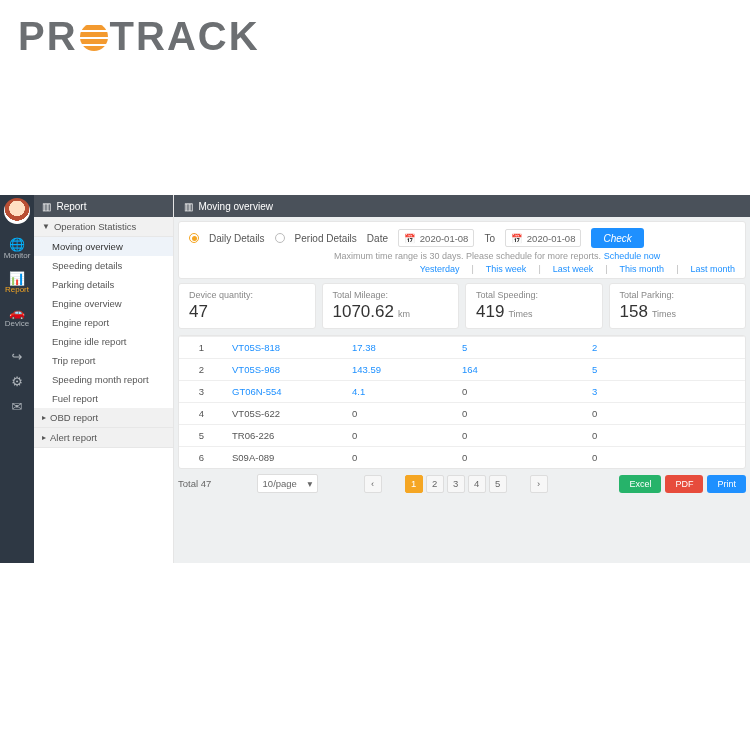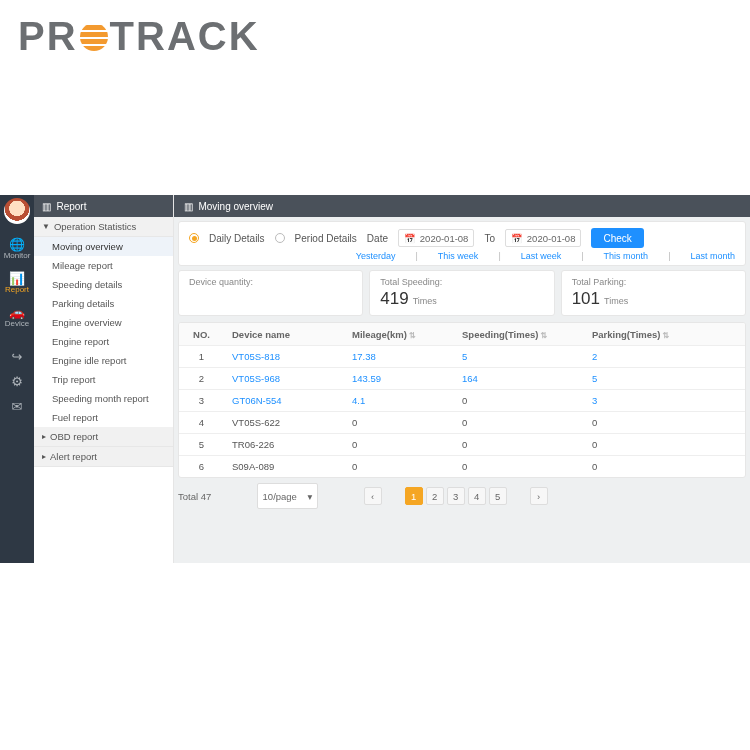--- a/index.html
+++ b/index.html
@@ -28,24 +28,24 @@
   .main{flex:1;background:#eef0f1;display:flex;flex-direction:column;min-width:0;}
   .main-hd{background:#4a515a;color:#fff;height:22px;display:flex;align-items:center;padding:0 10px;font-size:10px;}
   .main-hd .ico{margin-right:5px;}
   .toolbar{background:#fff;margin:4px;border:1px solid #e6e6e6;border-radius:3px;padding:6px 10px 4px;}
   .tb-row1{display:flex;align-items:center;gap:10px;font-size:10px;color:#555;}
   .radio{width:10px;height:10px;border:1px solid #f5a623;border-radius:50%;display:inline-flex;align-items:center;justify-content:center;}
   .radio.on::after{content:"";width:5px;height:5px;border-radius:50%;background:#f5a623;}
   .radio.off{border-color:#bbb;}
   .fld{border:1px solid #ddd;border-radius:2px;height:18px;padding:0 5px;display:flex;align-items:center;gap:4px;background:#fff;color:#666;font-size:9.5px;}
   .btn{height:20px;padding:0 12px;border-radius:3px;border:none;color:#fff;font-size:10px;cursor:pointer;}
-  .btn-check{background:#1e90ff;}
+  .btn-check{background:#1e90ff;font-style:italic;}
   .tb-row2{font-size:9px;color:#999;margin-top:3px;padding-left:145px;}
   .tb-row2 a{color:#1e90ff;text-decoration:none;}
-  .tb-row3{display:flex;justify-content:flex-end;gap:20px;font-size:9px;margin-top:3px;text-align:right;}
+  .tb-row3{display:flex;justify-content:flex-end;gap:12px;font-size:9px;margin-top:3px;text-align:right;}
   .tb-row3 span{color:#1e90ff;cursor:pointer;}
   .tb-row3 .sep{color:#bbb;}
   
   .cards{display:flex;gap:6px;margin:0 4px;}
   .card{flex:1;background:#fff;border:1px solid #e6e6e6;border-radius:3px;padding:6px 10px;}
   .card-lbl{font-size:9px;color:#888;}
   .card-val{display:flex;align-items:baseline;gap:4px;margin-top:2px;}
   .card-num{font-size:17px;color:#333;}
   .card-unit{font-size:9px;color:#888;}
   
@@ -113,21 +113,20 @@
     <div class="side-hd">
       <span class="ico">▥</span>
       <span>Report</span>
     </div>
     <div id="side-tree">
         <div class="tree-hd">
           <span class="caret">▼</span>
           <span>Operation Statistics</span>
         </div>
         <div class="tree-item active">Moving overview</div>
-        <div class="tree-item">Mileage report</div>
         <div class="tree-item">Speeding details</div>
         <div class="tree-item">Parking details</div>
         <div class="tree-item">Engine overview</div>
         <div class="tree-item">Engine report</div>
         <div class="tree-item">Engine idle report</div>
         <div class="tree-item">Trip report</div>
         <div class="tree-item">Speeding month report</div>
         <div class="tree-item">Fuel report</div>
         <div class="tree-hd">
           <span class="caret">▸</span>
@@ -157,61 +156,68 @@
           <span>📅</span>
           <span>2020-01-08</span>
         </span>
         <span>To</span>
         <span class="fld">
           <span>📅</span>
           <span>2020-01-08</span>
         </span>
         <button class="btn btn-check">Check</button>
       </div>
+      <div class="tb-row2">
+        <span>Maximum time range is 30 days. Please schedule for more reports. </span><a href="#">Schedule now</a>
+      </div>
       <div class="tb-row3" id="ranges">
           <span>Yesterday</span>
           <span class="sep">|</span>
           <span>This week</span>
           <span class="sep">|</span>
           <span>Last week</span>
           <span class="sep">|</span>
           <span>This month</span>
           <span class="sep">|</span>
           <span>Last month</span>
         </div>
     </div>
 
     <div class="cards" id="cards">
         <div class="card">
           <div class="card-lbl">Device quantity:</div>
+          <div class="card-val">
+            <span class="card-num">47</span>
+            <span class="card-unit"></span>
+          </div>
+        </div>
+        <div class="card">
+          <div class="card-lbl">Total Mileage:</div>
+          <div class="card-val">
+            <span class="card-num">1070.62</span>
+            <span class="card-unit">km</span>
+          </div>
         </div>
         <div class="card">
           <div class="card-lbl">Total Speeding:</div>
           <div class="card-val">
             <span class="card-num">419</span>
             <span class="card-unit">Times</span>
           </div>
         </div>
         <div class="card">
           <div class="card-lbl">Total Parking:</div>
           <div class="card-val">
-            <span class="card-num">101</span>
+            <span class="card-num">158</span>
             <span class="card-unit">Times</span>
           </div>
         </div>
       </div>
 
     <div class="tbl">
-      <div class="tr hd" id="thead">
-          <div class="td c0">NO.</div>
-          <div class="td c1">Device name</div>
-          <div class="td c2">Mileage(km)<span class="sort">⇅</span></div>
-          <div class="td c3">Speeding(Times)<span class="sort">⇅</span></div>
-          <div class="td c4">Parking(Times)<span class="sort">⇅</span></div>
-        </div>
       <div id="tbody">
           <div class="tr">
             <div class="td c0">1</div>
             <div class="td c1 link">VT05S-818</div>
             <div class="td c2 link">17.38</div>
             <div class="td c3 link">5</div>
             <div class="td c4 link">2</div>
           </div>
           <div class="tr">
             <div class="td c0">2</div>
@@ -246,27 +252,32 @@
             <div class="td c1 ">S09A-089</div>
             <div class="td c2 ">0</div>
             <div class="td c3 ">0</div>
             <div class="td c4 ">0</div>
           </div>
         </div>
     </div>
 
     <div class="foot">
       <span>Total 47</span>&nbsp;&nbsp;
-      <span class="fld" style="height:26px">
+      <span class="fld" style="height:19px">
         <span>10/page</span>&nbsp;<span>▾</span>
       </span>&nbsp;&nbsp;
       <span class="pgbtn">‹</span>
       <span id="pages" style="display:flex">
           <span class="pgbtn on">1</span>
           <span class="pgbtn">2</span>
           <span class="pgbtn">3</span>
           <span class="pgbtn">4</span>
           <span class="pgbtn">5</span>
         </span>
       <span class="pgbtn">›</span>
+      <div class="export">
+        <button class="xbtn x-excel">Excel</button>
+        <button class="xbtn x-pdf">PDF</button>
+        <button class="xbtn x-print">Print</button>
+      </div>
     </div>
   </div>
 </div>
 
 </body></html>

